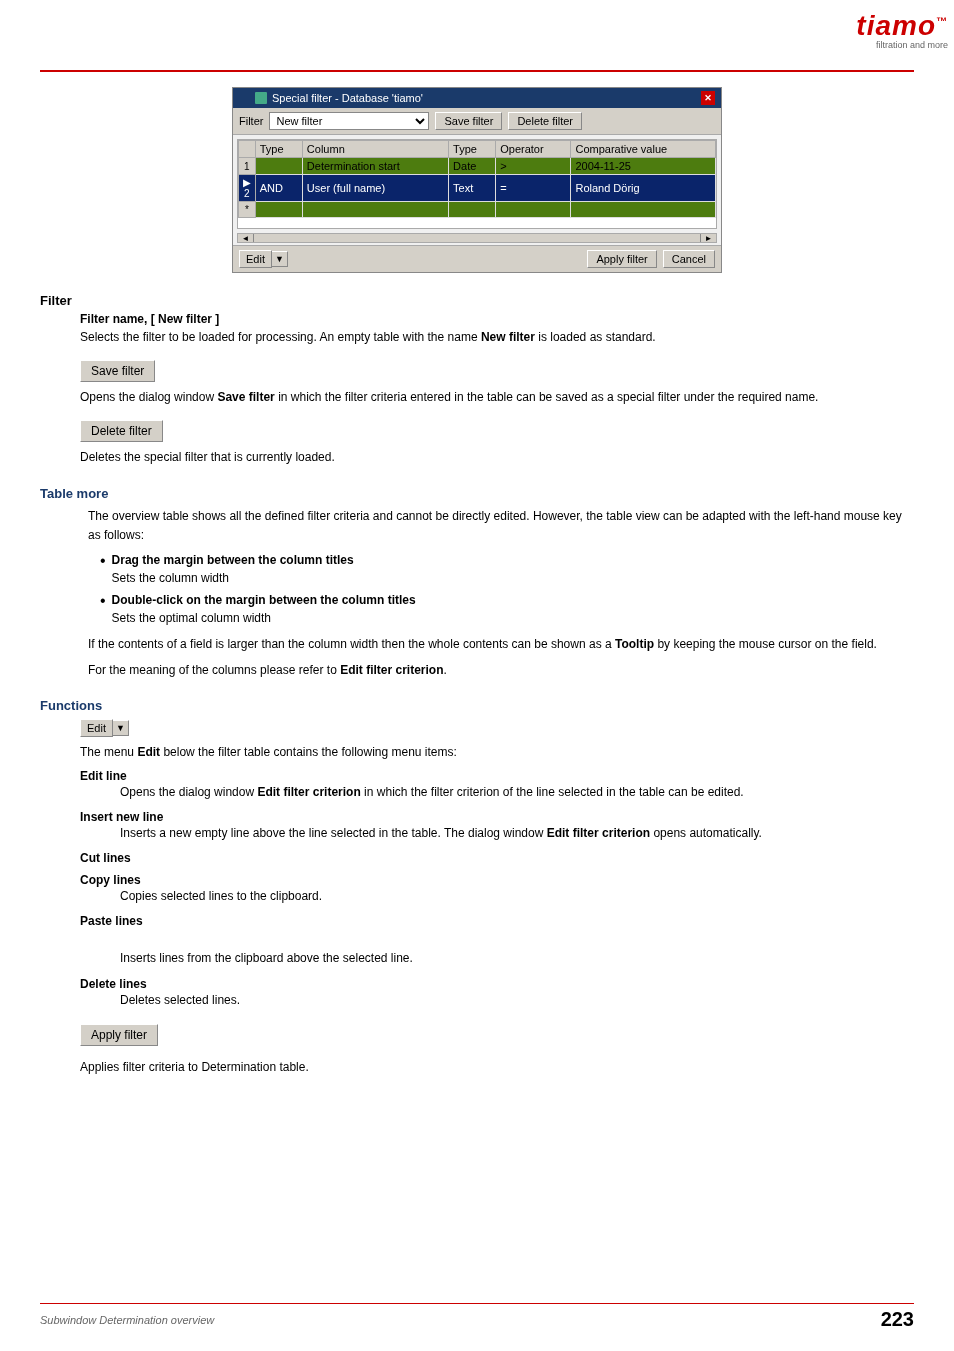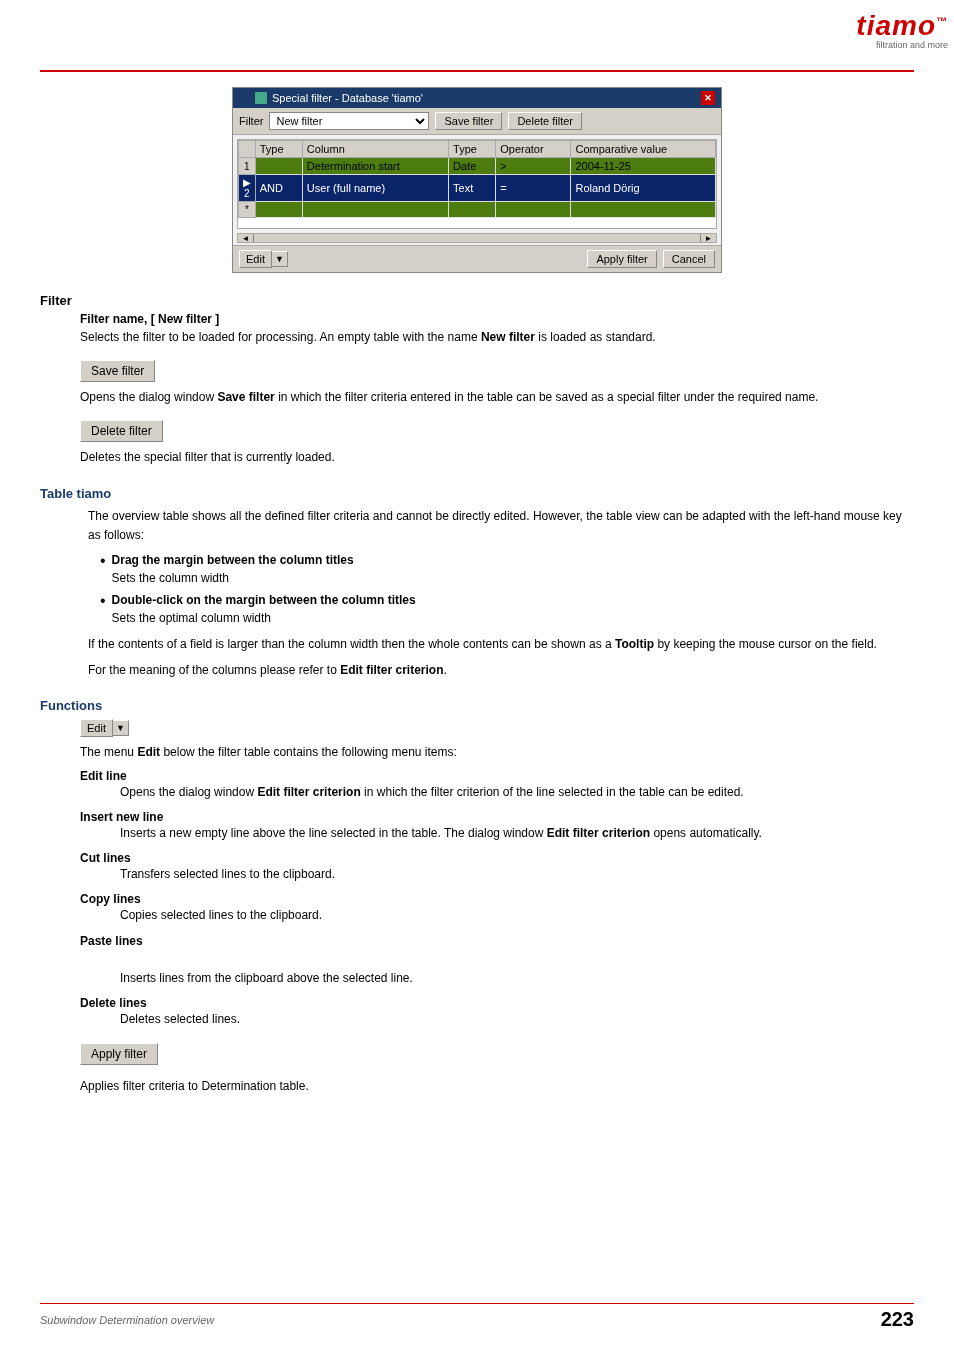--- a/index.html
+++ b/index.html
@@ -398,21 +398,21 @@
         <div class="btn-box">Delete filter</div>
         <div class="subsection-text">
           Deletes the special filter that is currently loaded.
         </div>
       </div>
     </div>
 
     <div class="section-spacer"></div>
 
     <div>
-      <div class="section-title-colored">Table tiamo</div>
+      <div class="section-title-colored">Table more</div>
       <div class="content-text">
         The overview table shows all the defined filter criteria and cannot be directly edited. However, the table view can be adapted with the left-hand mouse key as follows:
       </div>
       <div class="bullet-list">
         <div class="bullet-item">
           <span class="bullet-dot">•</span>
           <div class="bullet-item-text">
             <span class="bold">Drag the margin between the column titles</span><br>
             Sets the column width
           </div>
@@ -458,23 +458,20 @@
 
       <div class="subsection">
         <div class="subsection-label">Insert new line</div>
         <div class="content-text" style="margin-left:40px;">
           Inserts a new empty line above the line selected in the table. The dialog window <span class="bold">Edit filter criterion</span> opens automatically.
         </div>
       </div>
 
       <div class="subsection">
         <div class="subsection-label">Cut lines</div>
-        <div class="content-text" style="margin-left:40px;">
-          Transfers selected lines to the clipboard.
-        </div>
       </div>
 
       <div class="subsection">
         <div class="subsection-label">Copy lines</div>
         <div class="content-text" style="margin-left:40px;">
           Copies selected lines to the clipboard.
         </div>
       </div>
 
       <div class="subsection">

